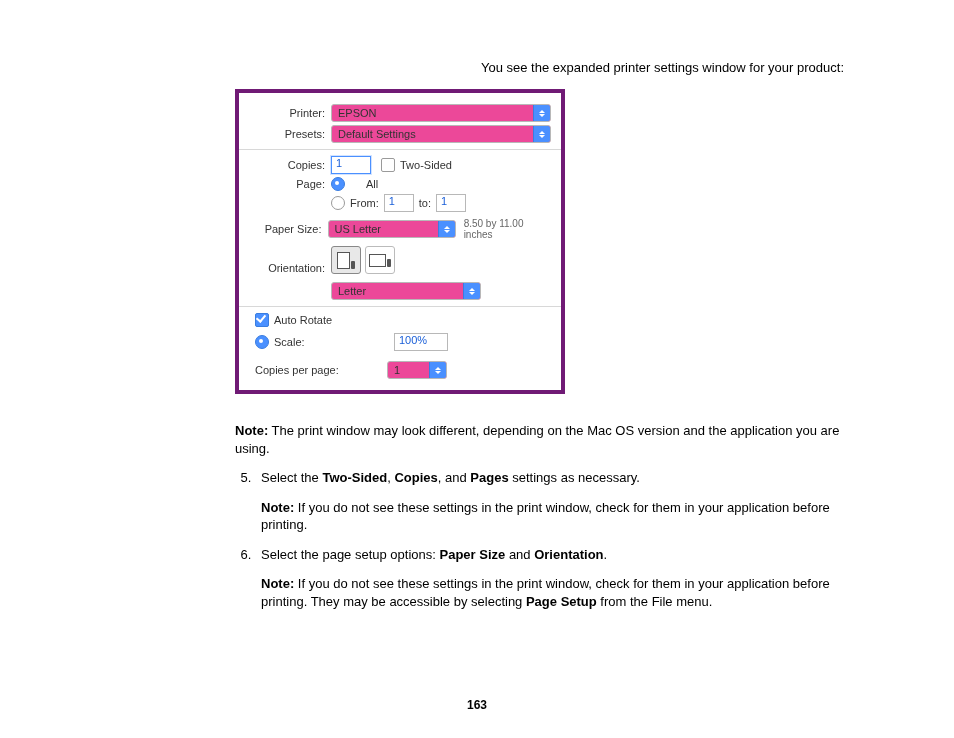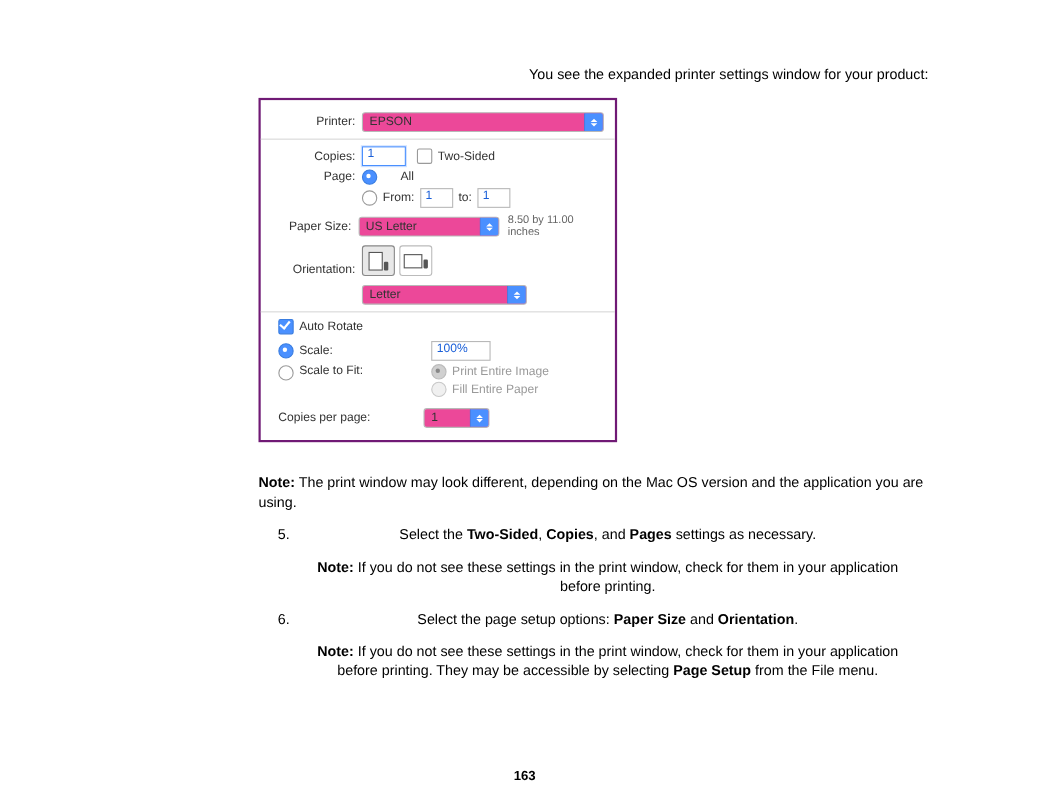--- a/index.html
+++ b/index.html
@@ -1,18 +1,18 @@
 <!DOCTYPE html>
 <html><head>
 <meta charset="utf-8">
 <style>
   html,body{margin:0;padding:0;background:#fff;font-family:Arial,Helvetica,sans-serif;font-size:13px;color:#000;}
   .page{width:954px;height:738px;position:relative;box-sizing:border-box;padding:60px 110px 0 235px;}
   .intro{margin:0 0 14px 0;text-align:right;}
-  .dialog{border:2px solid #701a75;width:322px;padding:8px 0 8px 0;font-size:11px;color:#333;}
+  .dialog{border:4px solid #701a75;width:322px;padding:8px 0 8px 0;font-size:11px;color:#333;}
   .row{display:flex;align-items:center;margin:3px 0;padding:0 10px;}
   .lbl{width:76px;text-align:right;padding-right:6px;color:#333;}
   .select{display:flex;align-items:center;border:1px solid #b8b8b8;border-radius:3px;height:18px;background:#ec4899;position:relative;box-sizing:border-box;padding:0 18px 0 6px;}
   .select .cap{position:absolute;right:0;top:0;bottom:0;width:16px;background:#4a90ff;border-left:1px solid #3a7de0;border-radius:0 2px 2px 0;display:flex;flex-direction:column;align-items:center;justify-content:center;}
   .select .cap::before,.select .cap::after{content:"";width:0;height:0;border-left:3px solid transparent;border-right:3px solid transparent;}
   .select .cap::before{border-bottom:3px solid #fff;margin-bottom:1px;}
   .select .cap::after{border-top:3px solid #fff;}
   .txt{border:1px solid #b8b8b8;height:18px;box-sizing:border-box;padding:0 4px;background:#fff;color:#1a5fd8;}
   .blueborder{border-color:#4a90ff;box-shadow:0 0 0 1px rgba(74,144,255,.25);}
   .cb{width:12px;height:12px;border:1px solid #9a9a9a;border-radius:2px;background:#fff;display:inline-block;vertical-align:middle;position:relative;flex-shrink:0;}
@@ -25,21 +25,21 @@
   .radio.dis.sel{background:#d0d0d0;border-color:#bbb;}
   .radio.dis.sel::after{background:#888;}
   .sep{border:0;border-top:1px solid #d8d8d8;margin:6px 0;}
   .orient-btn{width:28px;height:26px;border:1px solid #bbb;border-radius:3px;background:#fff;display:flex;align-items:center;justify-content:center;margin-right:4px;}
   .orient-btn.sel{background:#e8e8e8;border-color:#888;}
   .figure{font-size:9px;display:flex;align-items:flex-end;}
   .figure .page-icon{width:11px;height:15px;border:1px solid #555;background:#fff;position:relative;}
   .figure .man{width:4px;height:8px;background:#555;margin-left:1px;border-radius:1px;}
   .grey{color:#9a9a9a;}
   .body-text p{margin:0 0 12px 0;line-height:1.35;}
-  ol.steps{padding-left:20px;margin:12px;text-align:center;}
+  ol.steps{padding-left:20px;margin:0;}
   ol.steps>li{margin:0 0 12px 0;padding-left:6px;line-height:1.35;}
   .pagenum{position:absolute;bottom:26px;left:0;right:0;text-align:center;font-weight:bold;font-size:12px;}
   b{font-weight:bold;}
 </style>
 </head>
 <body>
 
 <div class="page">
 
   <p class="intro">You see the expanded printer settings window for your product:</p>
@@ -47,20 +47,27 @@
   <div class="dialog">
 
     <div class="row">
       <div class="lbl">Printer:</div>
       <div class="select" style="flex:1">
         <span>EPSON</span>
         <span class="cap"></span>
       </div>
     </div>
 
+    <div class="row">
+      <div class="lbl">Presets:</div>
+      <div class="select" style="flex:1">
+        <span>Default Settings</span>
+        <span class="cap"></span>
+      </div>
+    </div>
 
     <hr class="sep">
 
     <div class="row">
       <div class="lbl">Copies:</div>
       <div class="txt blueborder" style="width:40px">1</div>
       <span style="width:10px"></span>
       <span class="cb"></span>
       <span style="margin-left:5px">Two-Sided</span>
     </div>
@@ -118,34 +125,20 @@
       <span class="cb checked"></span>
       <span style="margin-left:5px">Auto Rotate</span>
     </div>
 
     <div class="row" style="padding-left:16px;margin-top:6px">
       <span class="radio sel"></span>
       <span style="margin-left:5px;width:120px">Scale:</span>
       <div class="txt" style="width:54px">100%</div>
     </div>
 
-    <div class="row" style="padding-left:16px;align-items:flex-start">
-      <span class="radio" style="margin-top:1px"></span>
-      <span style="margin-left:5px;width:120px">Scale to Fit:</span>
-      <div>
-        <div style="display:flex;align-items:center;margin-bottom:2px">
-          <span class="radio dis sel"></span>
-          <span class="grey" style="margin-left:5px">Print Entire Image</span>
-        </div>
-        <div style="display:flex;align-items:center">
-          <span class="radio dis"></span>
-          <span class="grey" style="margin-left:5px">Fill Entire Paper</span>
-        </div>
-      </div>
-    </div>
 
     <div class="row" style="padding-left:16px;margin-top:10px">
       <span style="width:132px">Copies per page:</span>
       <div class="select" style="width:60px">
         <span>1</span>
         <span class="cap"></span>
       </div>
     </div>
 
   </div>

